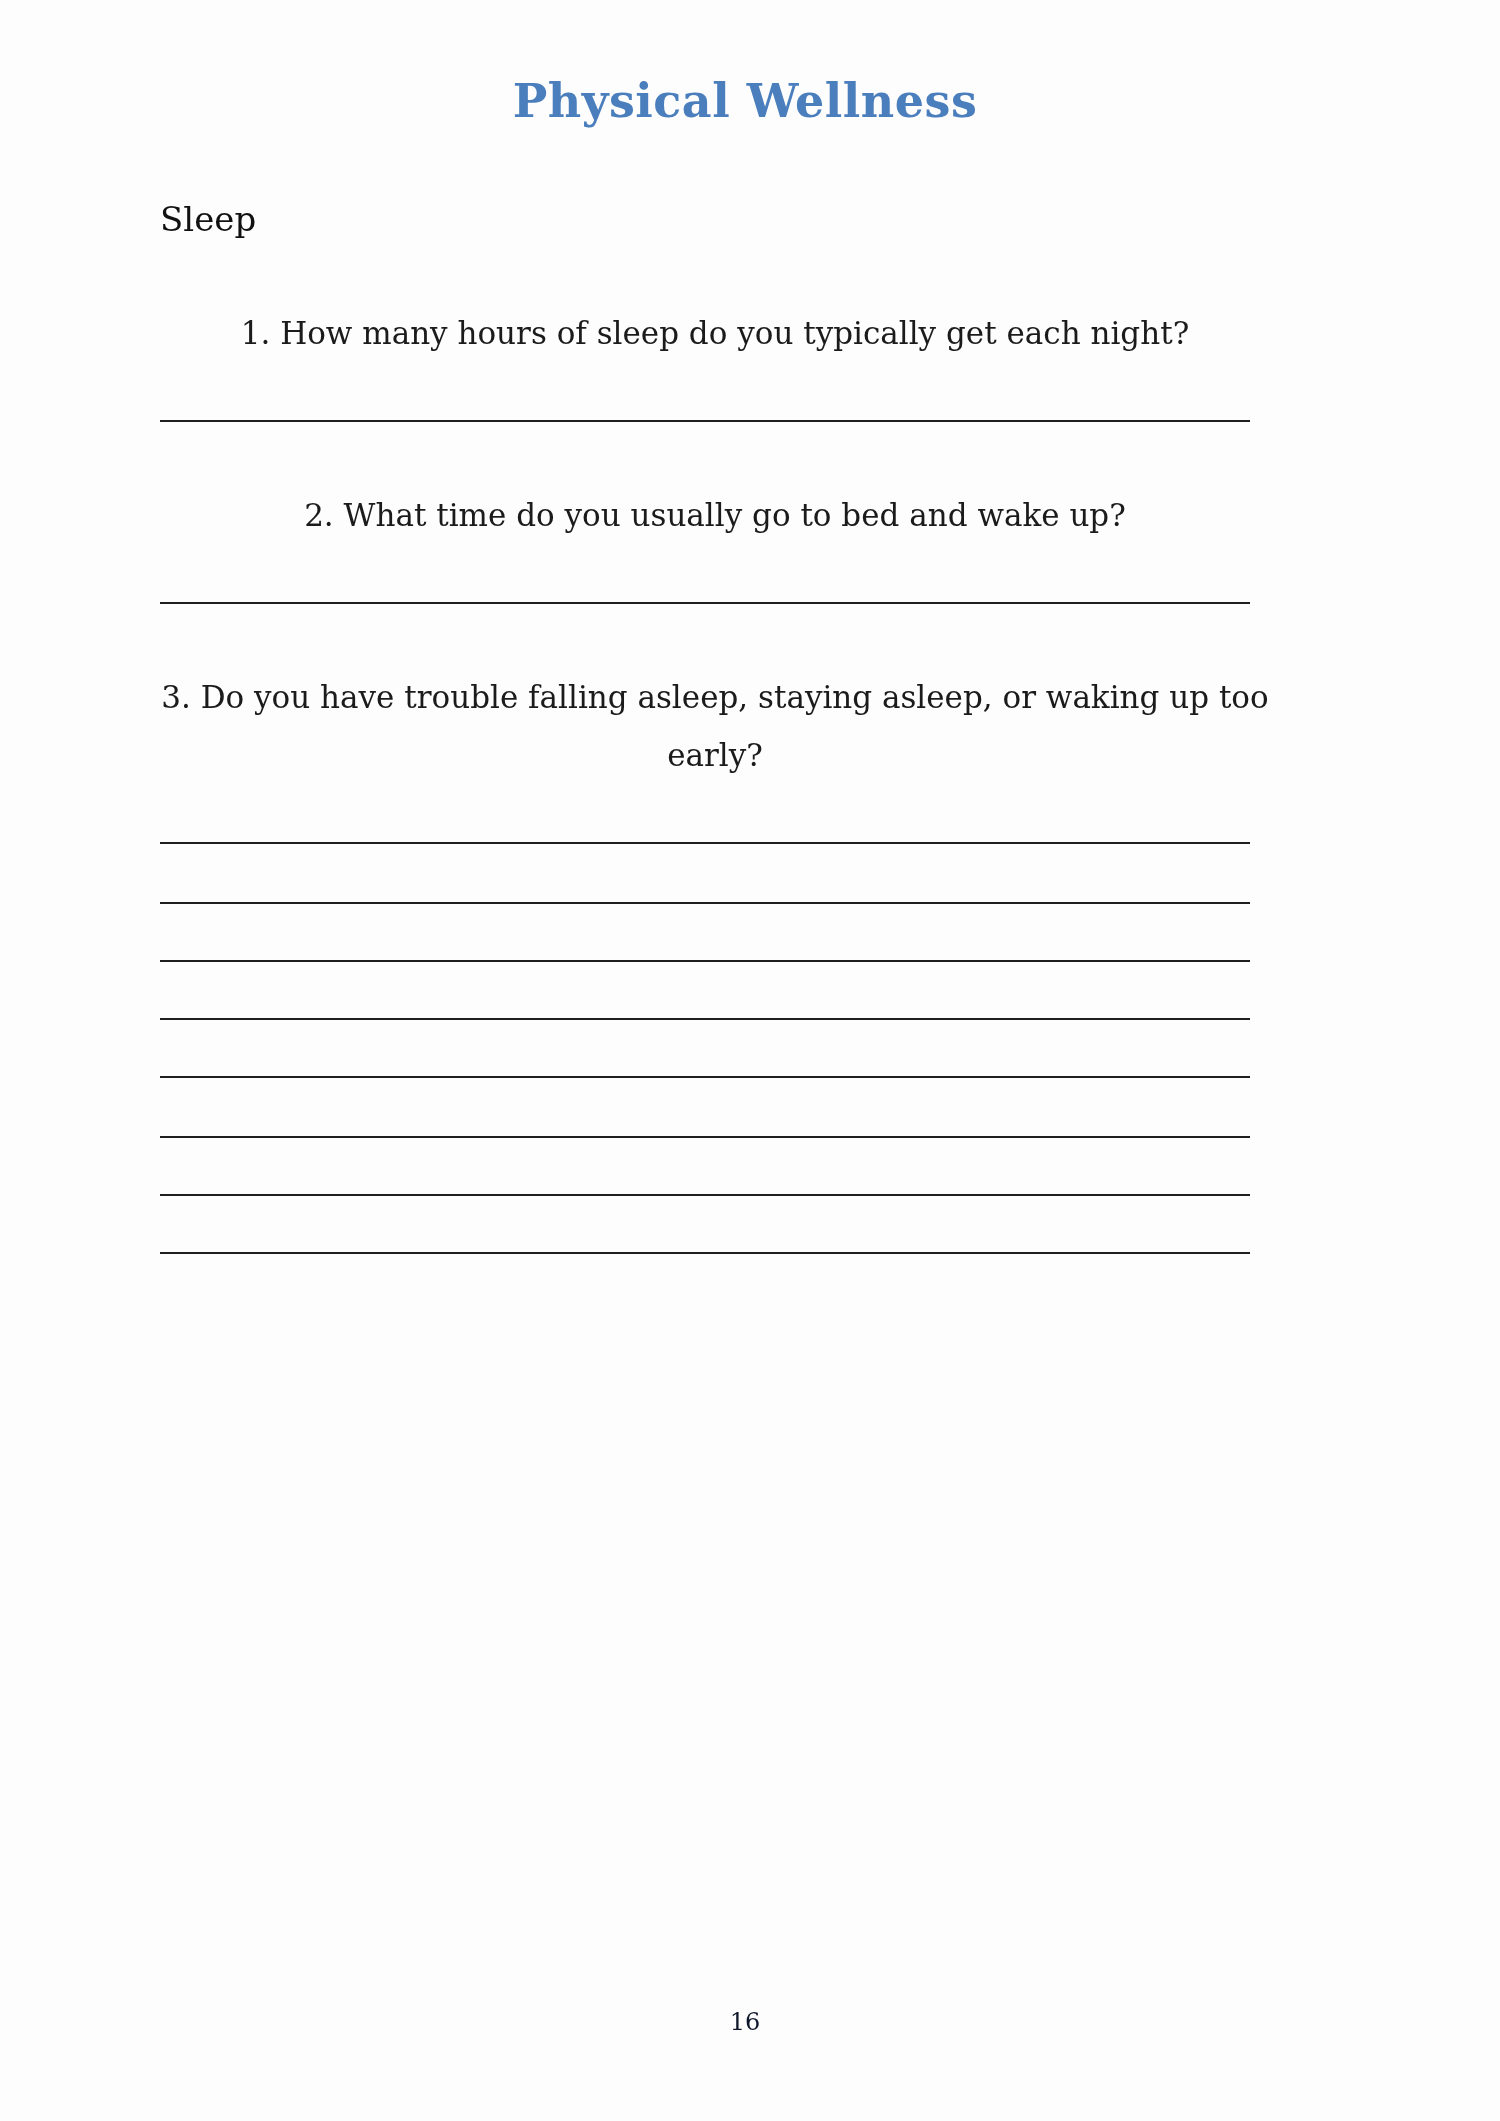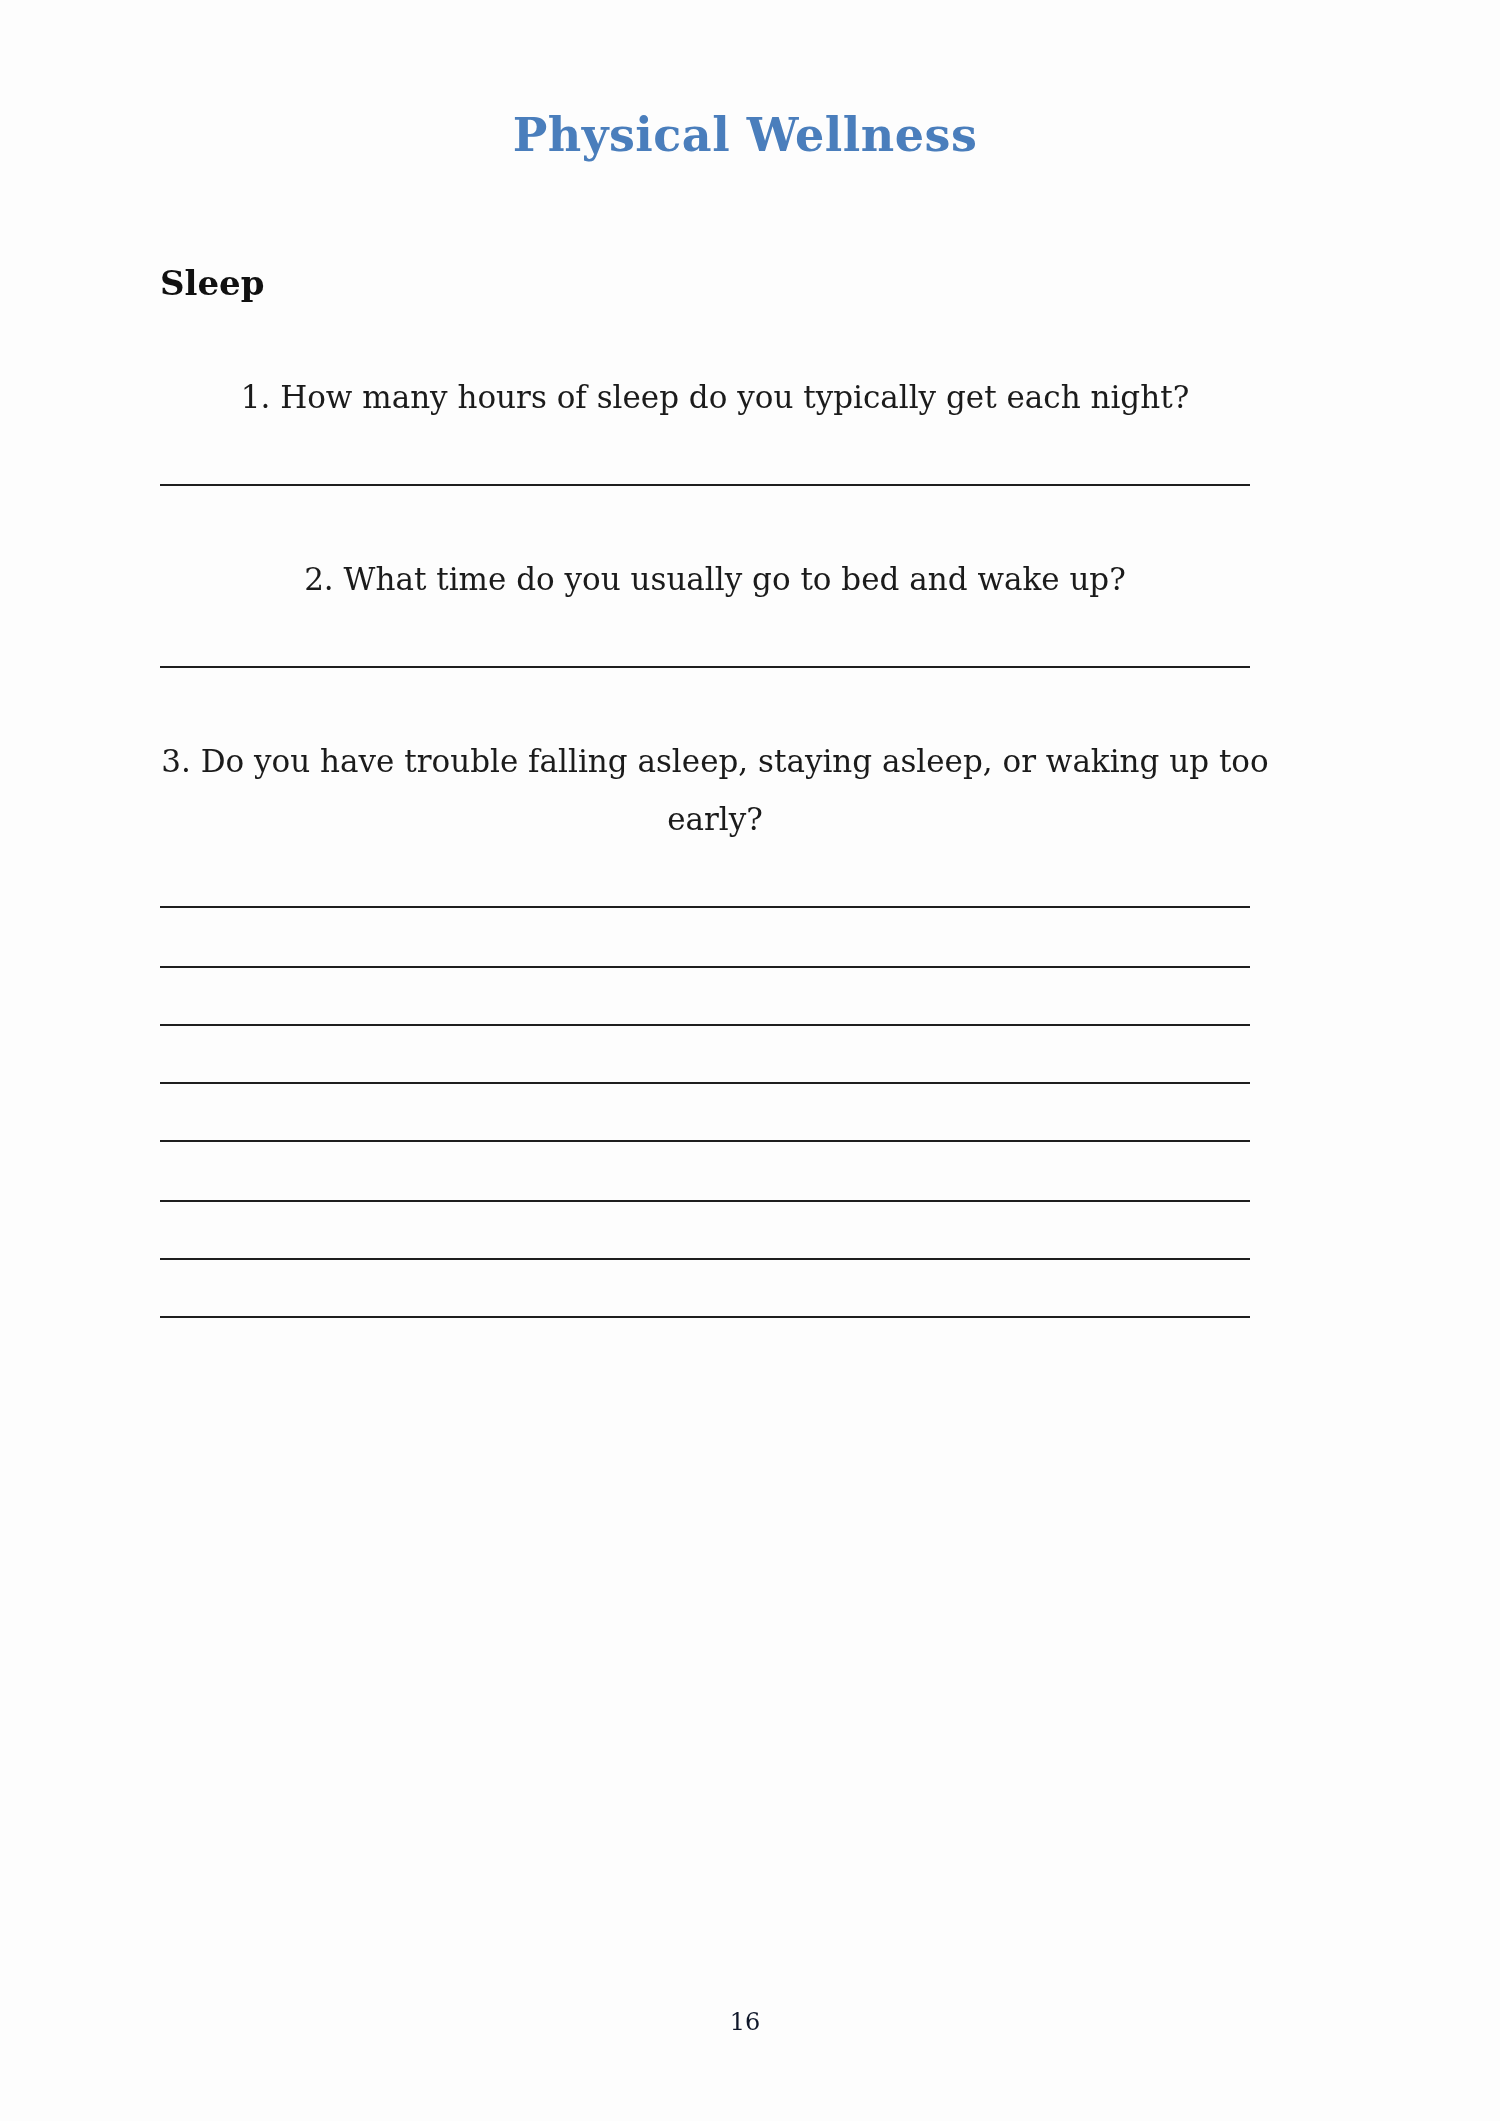--- a/index.html
+++ b/index.html
@@ -15,32 +15,32 @@
     font-family: "DejaVu Serif", "Liberation Serif", serif;
     color: #1b1b1b;
     overflow: hidden;
     box-sizing: border-box;
   }
   .content {
     margin-left: 160px;
     width: 1170px;
   }
   .title {
-    margin: 108px 0 0 0;
+    margin: 74px 0 0 0;
     text-align: center;
     font-size: 46px;
     line-height: 1.2;
     font-weight: bold;
     letter-spacing: 0.5px;
   }
   .section-heading {
-    margin: 100px 0 0 0;
+    margin: 70px 0 0 0;
     font-size: 34px;
     line-height: 1.2;
-    font-weight: bold;
+    font-weight: normal;
     color: #111;
   }
   .question {
     margin: 64px 0 0 0;
     font-size: 31px;
     line-height: 58px;
     max-width: 1110px;
     color: #1b1b1b;
     text-align: center;
   }

